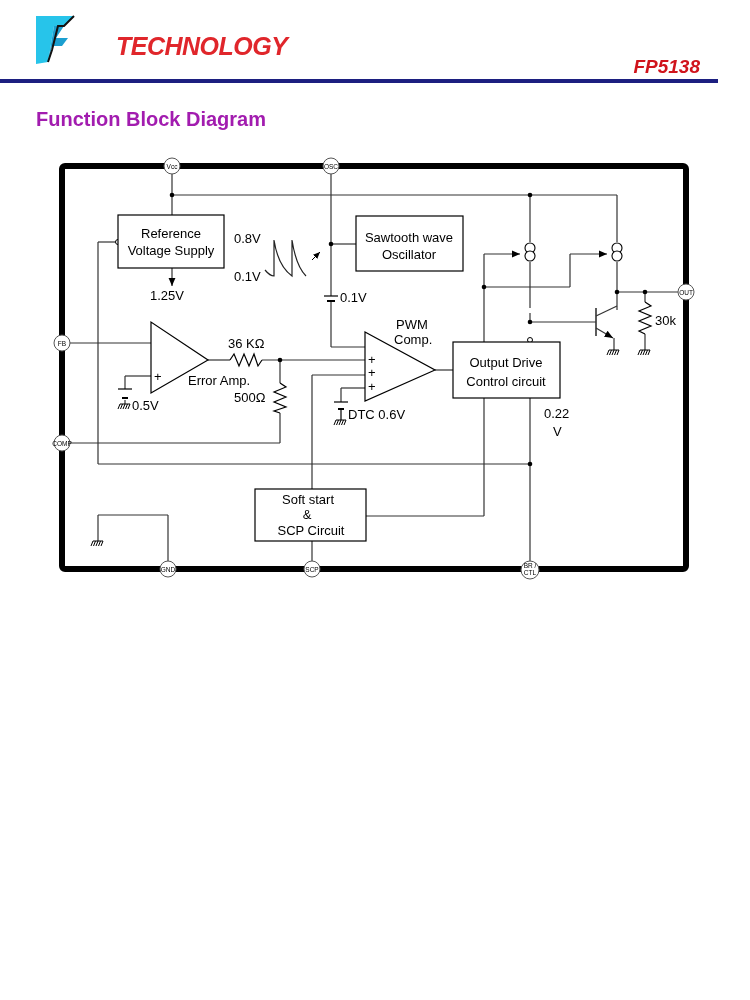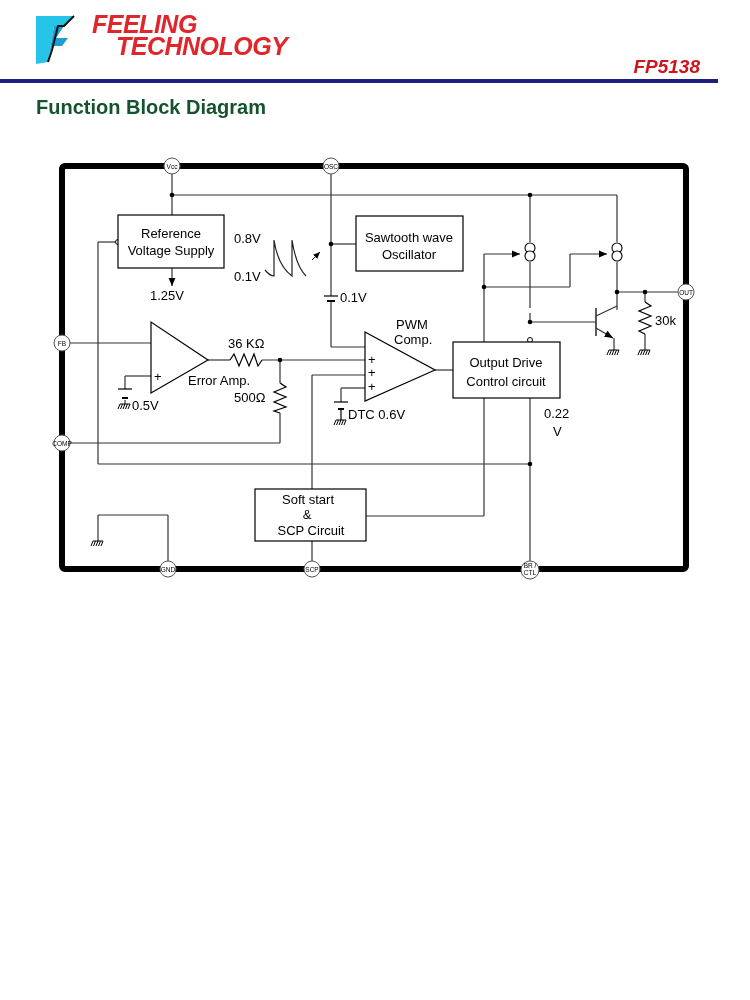--- a/index.html
+++ b/index.html
@@ -3,35 +3,34 @@
 <meta charset="utf-8">
 <style>
   html, body { margin:0; padding:0; background:#ffffff; }
   body { width:750px; height:1000px; position:relative; overflow:hidden; font-family:"Liberation Sans", sans-serif; }
   .logo { position:absolute; left:34px; top:12px; width:240px; height:54px; }
   .logo-text { position:absolute; font-family:"Liberation Sans", sans-serif; font-weight:bold; font-style:italic; color:#e0262b; letter-spacing:-0.5px; }
   .logo-t1 { left:58px; top:-2px; font-size:25px; }
   .logo-t2 { left:46px; top:20px; font-size:25px;margin-left:36px; }
   .doc-id { position:absolute; right:50px; top:56px; font-weight:bold; font-style:italic; font-size:19px; color:#d0141c;margin-left:24px; }
   .rule { position:absolute; left:0; top:79px; width:718px; height:4px; background:#1c1f80; }
-  .title { position:absolute; left:36px; top:96px; font-size:20px; font-weight:bold; color:#14532d; }
+  .title { position:absolute; left:36px; top:108px; font-size:20px; font-weight:bold; color:#a21caf; }
   svg.diagram { position:absolute; left:0; top:0; }
   .lbl { font-family:"Liberation Sans", sans-serif; font-size:13px; fill:#000; }
   .pin { font-family:"Liberation Sans", sans-serif; font-size:6.5px; fill:#000; }
 </style>
 </head>
 <body>
 
 <div class="logo">
   <svg width="60" height="54" style="position:absolute;left:0;top:0">
     <polygon points="2,4 40,4 30,14 20,14 14,50 2,52" fill="#27c4ea"></polygon>
     <polygon points="20,14 30,14 22,26 34,26 28,34 18,34 14,50" fill="#1b9fd0"></polygon>
     <polyline points="40,4 30,14 24,14 18,38 14,50" fill="none" stroke="#111" stroke-width="2"></polyline>
   </svg>
-  <span class="logo-text logo-t1">FEELING</span>
   <span class="logo-text logo-t2">TECHNOLOGY</span>
 </div>
 <div class="doc-id">FP5138</div>
 <div class="rule"></div>
 <div class="title">Function Block Diagram</div>
 
 <svg class="diagram" width="750" height="1000" viewBox="0 0 750 1000">
   <defs>
     <marker id="arr" markerWidth="8" markerHeight="8" refX="7" refY="4" orient="auto">
       <path d="M0,1 L7,4 L0,7 z" fill="#000"></path>

